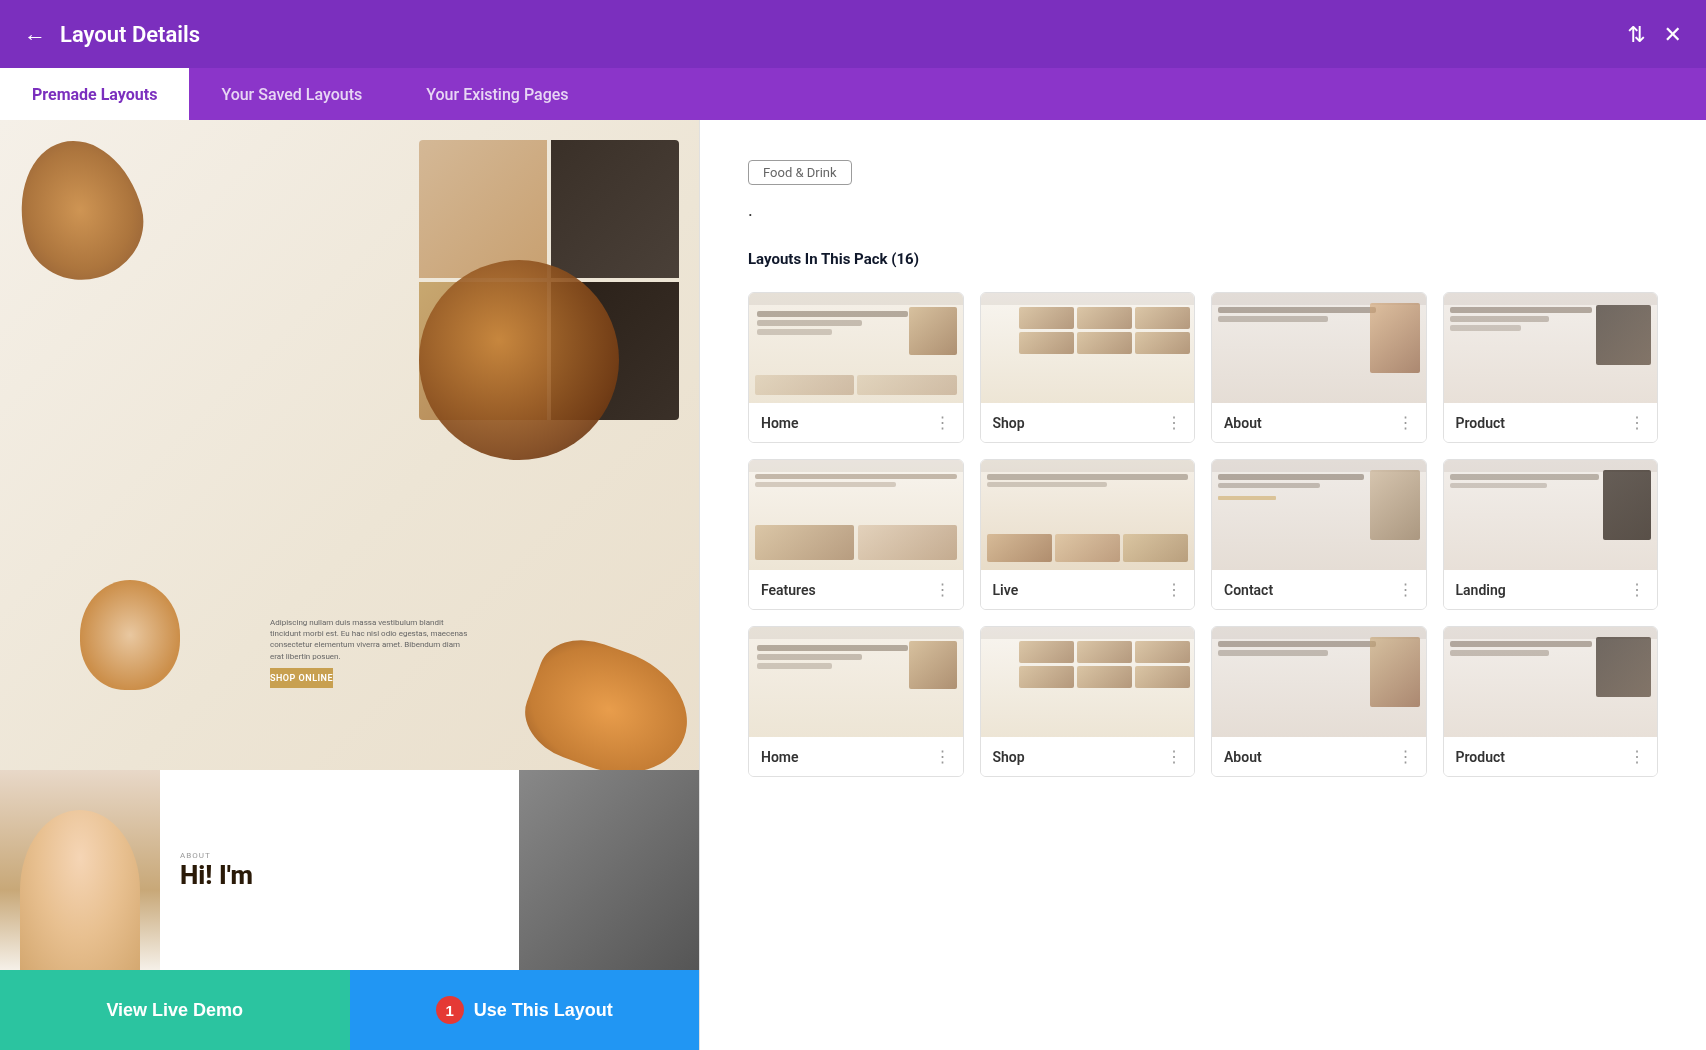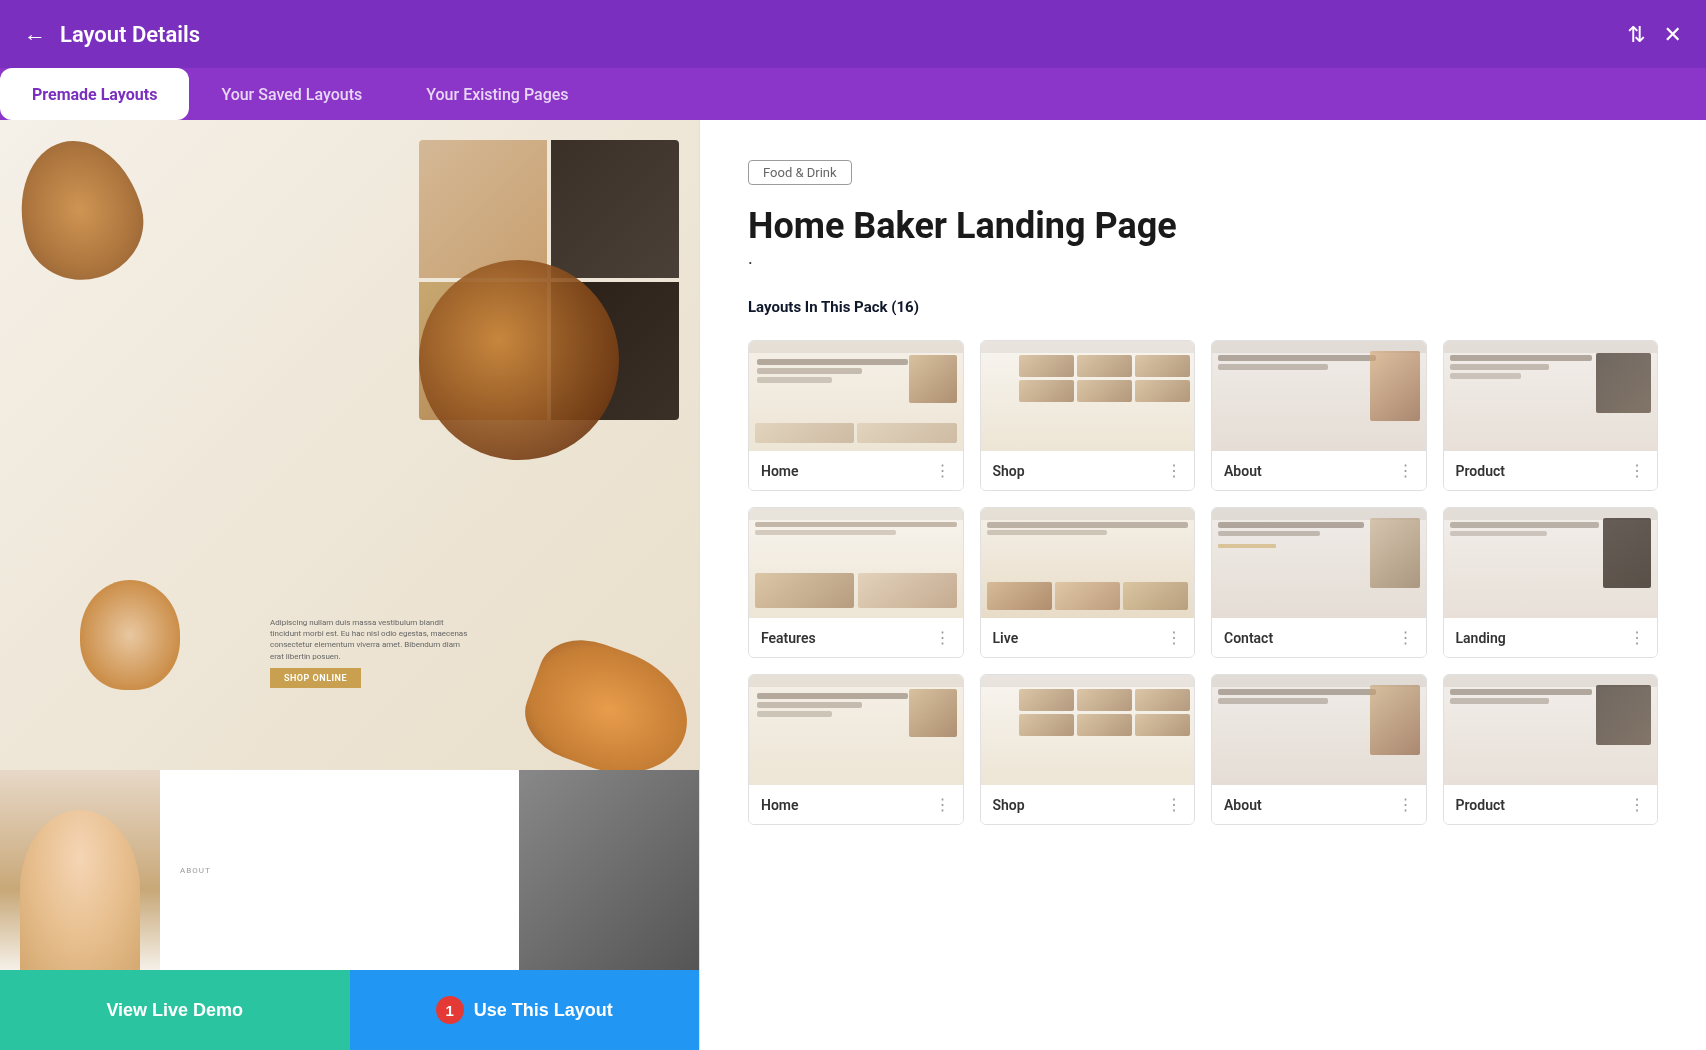--- a/index.html
+++ b/index.html
@@ -43,21 +43,20 @@
       align-items: stretch;
     }
     .tab {
       padding: 4px 32px;
       display: flex;
       align-items: center;
       color: rgba(255,255,255,0.8);
       font-size: 16px;
       cursor: pointer;
       font-weight: 500;
-      border-radius: 12px;
     }
     .tab.active {
       background: white;
       color: #7b2fbe;
       font-weight: 700;
     }
 
     
     .main {
       display: flex;
@@ -199,21 +198,21 @@
       line-height: 1.4;
       max-width: 200px;
       margin-top: 37px;
     }
     .shop-btn {
       display: inline-block;
       background: #c8a050;
       color: white;
       font-size: 9px;
       font-weight: 600;
-      padding: 5px 14px;
+      padding: 5px 0;
       margin-top: 6px;
       letter-spacing: 0.5px;
     }
 
     
     .about-preview {
       position: absolute;
       bottom: 0;
       left: 0;
       right: 0;
@@ -525,41 +524,41 @@
           <div class="text-description">Adipiscing nullam duis massa vestibulum blandit tincidunt morbi est. Eu hac nisl odio egestas, maecenas consectetur elementum viverra amet. Bibendum diam erat libertin posuen.</div>
           <div class="shop-btn">SHOP ONLINE</div>
         </div>
 
         <div class="about-preview">
           <div class="about-photo">
             <div class="about-photo-face"></div>
           </div>
           <div class="about-text-area">
             <div class="about-label">ABOUT</div>
+            <div class="about-hi">Hi! I'm</div>
           </div>
           <div class="about-right-img"></div>
         </div>
       </div>
     </div>
 
     <div class="bottom-buttons">
       <button class="btn-live-demo">View Live Demo</button>
       <button class="btn-use-layout">
         <span class="badge-1">1</span>
         <span>Use This Layout</span>
       </button>
     </div>
 
   </div>
 
   <div class="right-panel">
 
     <div class="category-badge">Food &amp; Drink</div>
 
-    <div class="layout-title">Home Baker Landing Page</div>
     <div class="dot-separator">·</div>
 
     <div class="layouts-heading">Layouts In This Pack (16)</div>
 
     
     <div class="layout-grid">
 
       <div class="layout-card">
         <div class="layout-thumb thumb-home">
           <div class="thumb-inner">

